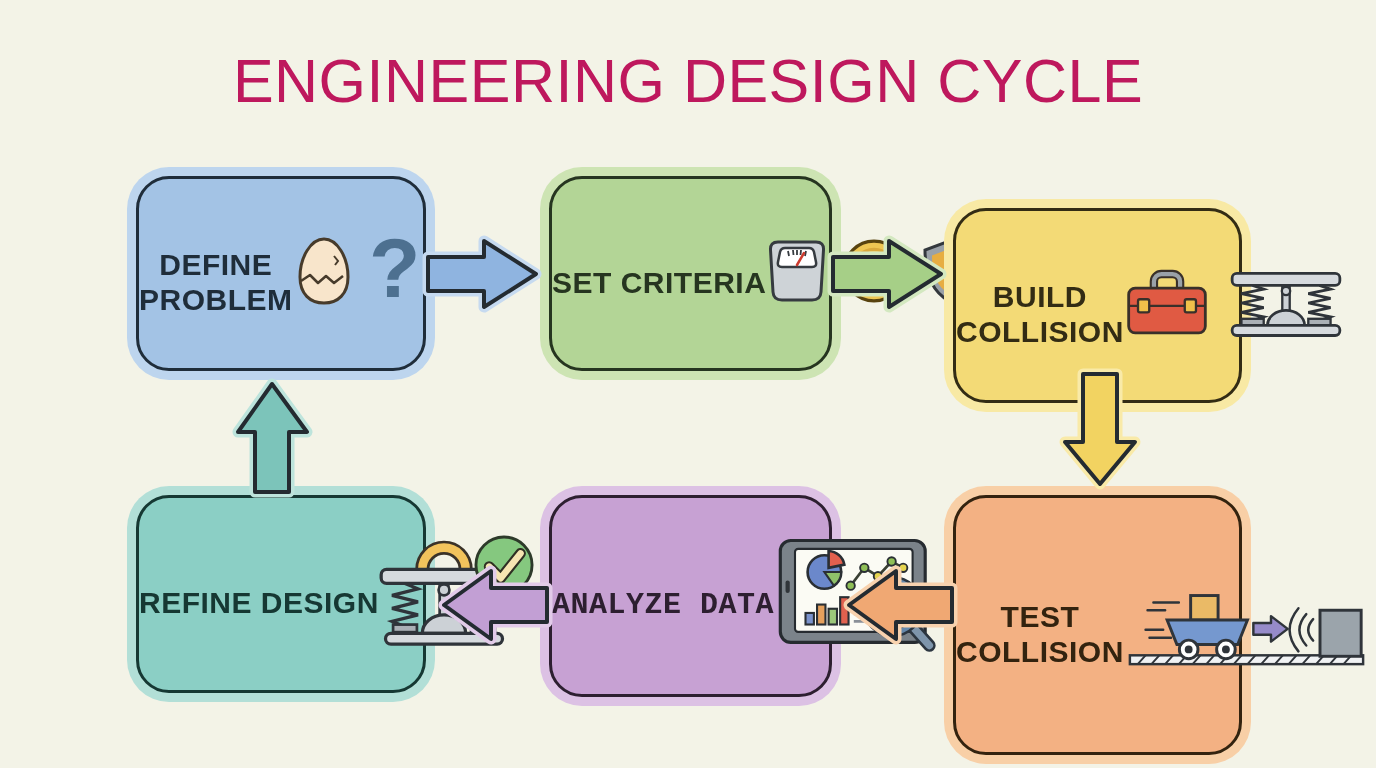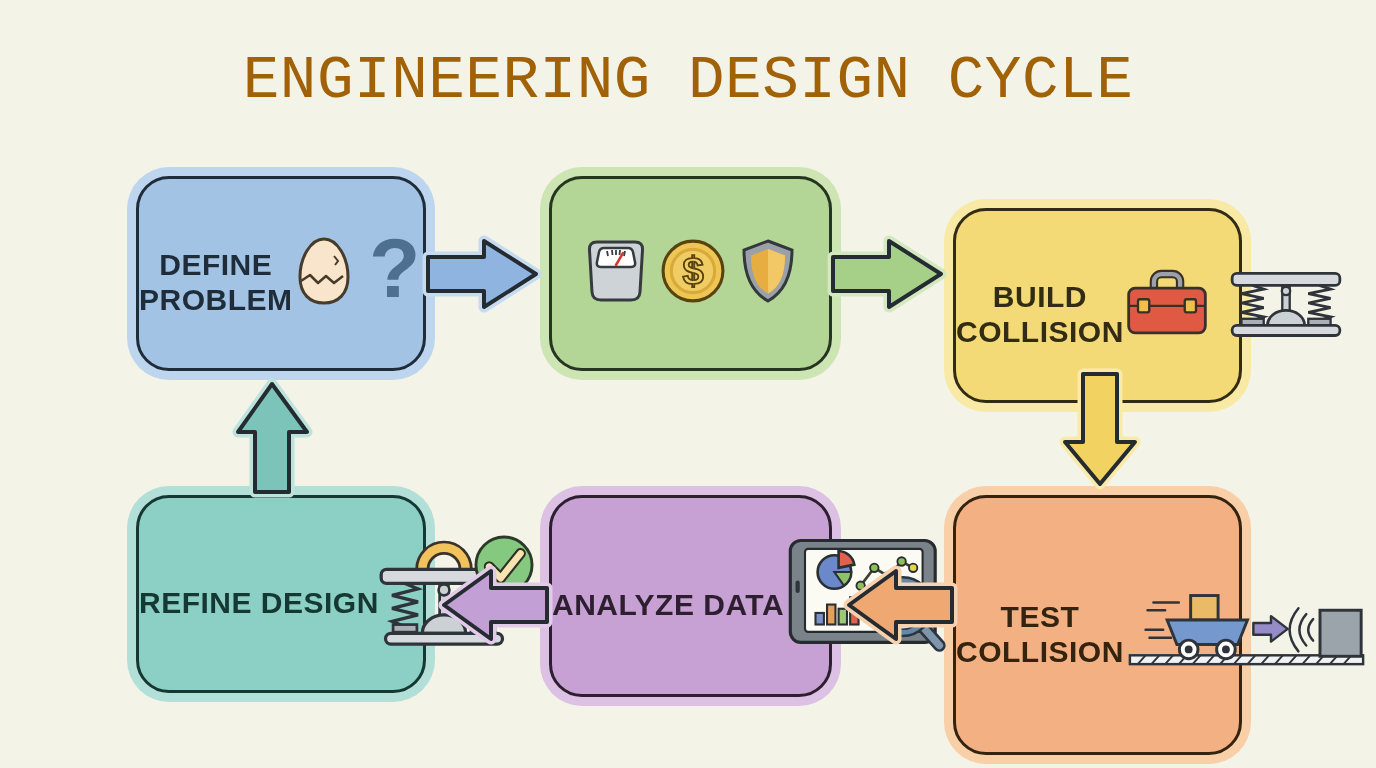--- a/index.html
+++ b/index.html
@@ -3,23 +3,22 @@
 <meta charset="utf-8">
 <style>
   html,body{margin:0;padding:0;}
   body{
     width:1376px;height:768px;position:relative;overflow:hidden;
     background:#f3f3e7;
     font-family:"Liberation Sans",sans-serif;
   }
   .title{
     position:absolute;top:46px;left:0;width:100%;text-align:center;
-    font-size:61px;font-weight:500;letter-spacing:0.5px;color:#a16207;
+    font-size:61px;font-weight:500;letter-spacing:0.5px;color:#be185d;
     white-space:nowrap;
-    font-family:Liberation Mono, monospace;
   }
   .step-box{
     position:absolute;background:var(--halo);border-radius:42px;
     padding:9px;box-sizing:border-box;z-index:2;
   }
   .step-inner{
     width:100%;height:100%;box-sizing:border-box;background:var(--fill);
     border:3.5px solid var(--ink);border-radius:33px;
     display:flex;flex-direction:row;align-items:center;
   }
@@ -60,20 +59,21 @@
         <polyline points="39,20 43,25 40,29" fill="none" stroke="#473b2b" stroke-width="2"></polyline>
       </svg>
       <div class="qmark">?</div>
     </div>
   </div>
 </div>
 
 <div class="step-box" style="left: 540px; top: 167px; width: 301px; height: 213px; --fill: #b3d596; --halo: #cde4b3; --ink: #263520;">
   <div class="step-inner">
     <div class="step-label">
+      <span>SET CRITERIA</span>
     </div>
     <div class="step-icons" style="gap:13px;">
       <svg width="62" height="64" viewBox="0 0 62 64">
         <path d="M12 3 H50 Q58 3 57.5 11 L55 53 Q54.5 61 46 61 H16 Q7.5 61 7 53 L4.5 11 Q4 3 12 3 Z" fill="#ced3d7" stroke="#363b40" stroke-width="3"></path>
         <path d="M19 9 H43 Q47 9 48 13 L50 23 Q51 28 46 28 H16 Q11 28 12 23 L14 13 Q15 9 19 9 Z" fill="#ffffff" stroke="#363b40" stroke-width="2.5"></path>
         <path d="M22 12 L23 17 M27 11 L27.5 16 M31 11 L31 16 M35 11 L34.5 16 M40 12 L39 17" stroke="#363b40" stroke-width="1.8"></path>
         <line x1="31" y1="26" x2="38" y2="14" stroke="#cc3b2e" stroke-width="2.5" stroke-linecap="round"></line>
       </svg>
       <svg width="66" height="66" viewBox="0 0 64 64">
         <circle cx="32" cy="32" r="29" fill="#eec653" stroke="#58430f" stroke-width="3"></circle>
@@ -137,21 +137,21 @@
         <circle cx="104" cy="78" r="9.5" fill="#ffffff" stroke="#2f343a" stroke-width="3"></circle>
         <circle cx="104" cy="78" r="4" fill="#2f343a"></circle>
         <polygon points="132,51 150,51 150,44 167,57 150,70 150,63 132,63" fill="#968bc9" stroke="#2f343a" stroke-width="2.5" stroke-linejoin="round"></polygon>
         <path d="M178 36 Q160 58 178 80 M186 42 Q172 58 186 74 M193 47 Q183 58 193 69" fill="none" stroke="#2f343a" stroke-width="2.5" stroke-linecap="round"></path>
         <rect x="200" y="38" width="42" height="47" fill="#9ba4ab" stroke="#2f343a" stroke-width="3"></rect>
       </svg>
     </div>
   </div>
 </div>
 
-<div class="step-box" style="left: 540px; top: 486px; width: 301px; height: 220px; --fill: #c7a1d3; --halo: #dcc1e4; --ink: #2d1f30;">
+<div class="step-box" style="left: 540px; top: 486px; width: 301px; height: 220px; font-family: Liberation Mono, monospace; --fill: #c7a1d3; --halo: #dcc1e4; --ink: #2d1f30;">
   <div class="step-inner">
     <div class="step-label">
       <span>ANALYZE DATA</span>
         <span></span>
     </div>
     <div class="step-icons">
       <svg width="168" height="126" viewBox="0 0 160 120">
         <rect x="6" y="10" width="138" height="97" rx="10" fill="#7b838a" stroke="#262b30" stroke-width="3"></rect>
         <rect x="20" y="18" width="112" height="79" rx="3" fill="#fbfbf4" stroke="#262b30" stroke-width="2"></rect>
         <rect x="11" y="48" width="4" height="12" rx="2" fill="#30353a"></rect>

